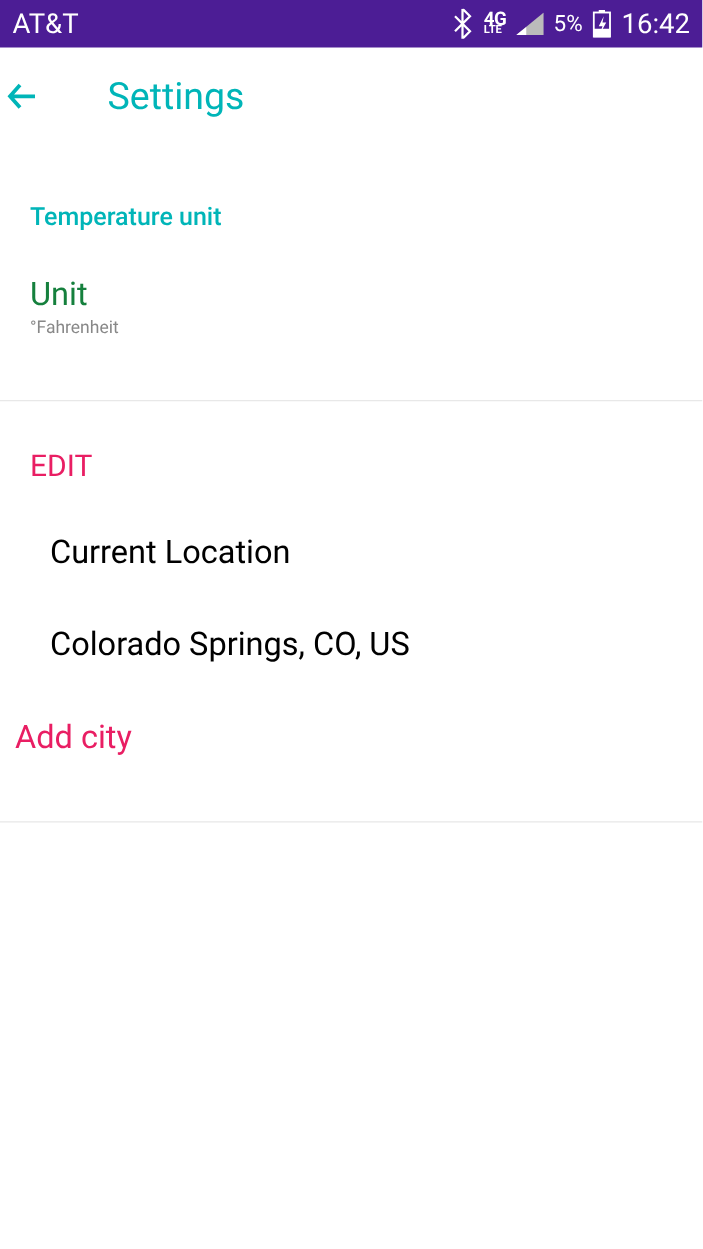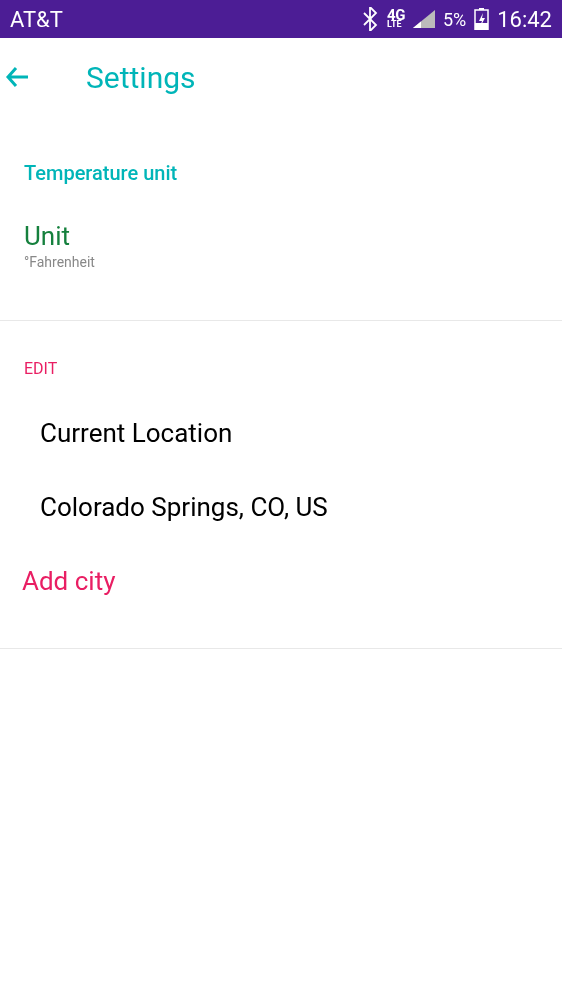--- a/index.html
+++ b/index.html
@@ -112,32 +112,32 @@
       align-items: center;
       padding: 38px 24px 18px 24px;
     }
     .cities-label {
       color: #00b5b8;
       font-size: 20px;
       font-weight: 500;
     }
     .edit-btn {
       color: #e91e63;
-      font-size: 16px;
+      font-size: 24px;
       font-weight: 400;
       cursor: pointer;
       padding-right: 8px;
     }
     .city-item {
       padding: 22px 40px;
       font-size: 26px;
       color: #000000;
     }
     .add-city {
-      padding: 22px 22px;
+      padding: 22px 12px;
       font-size: 26px;
       color: #e91e63;
       cursor: pointer;
     }
     .bottom-divider {
       height: 1px;
       background: #e8e8e8;
       margin-top: 30px;
     }
   </style>

